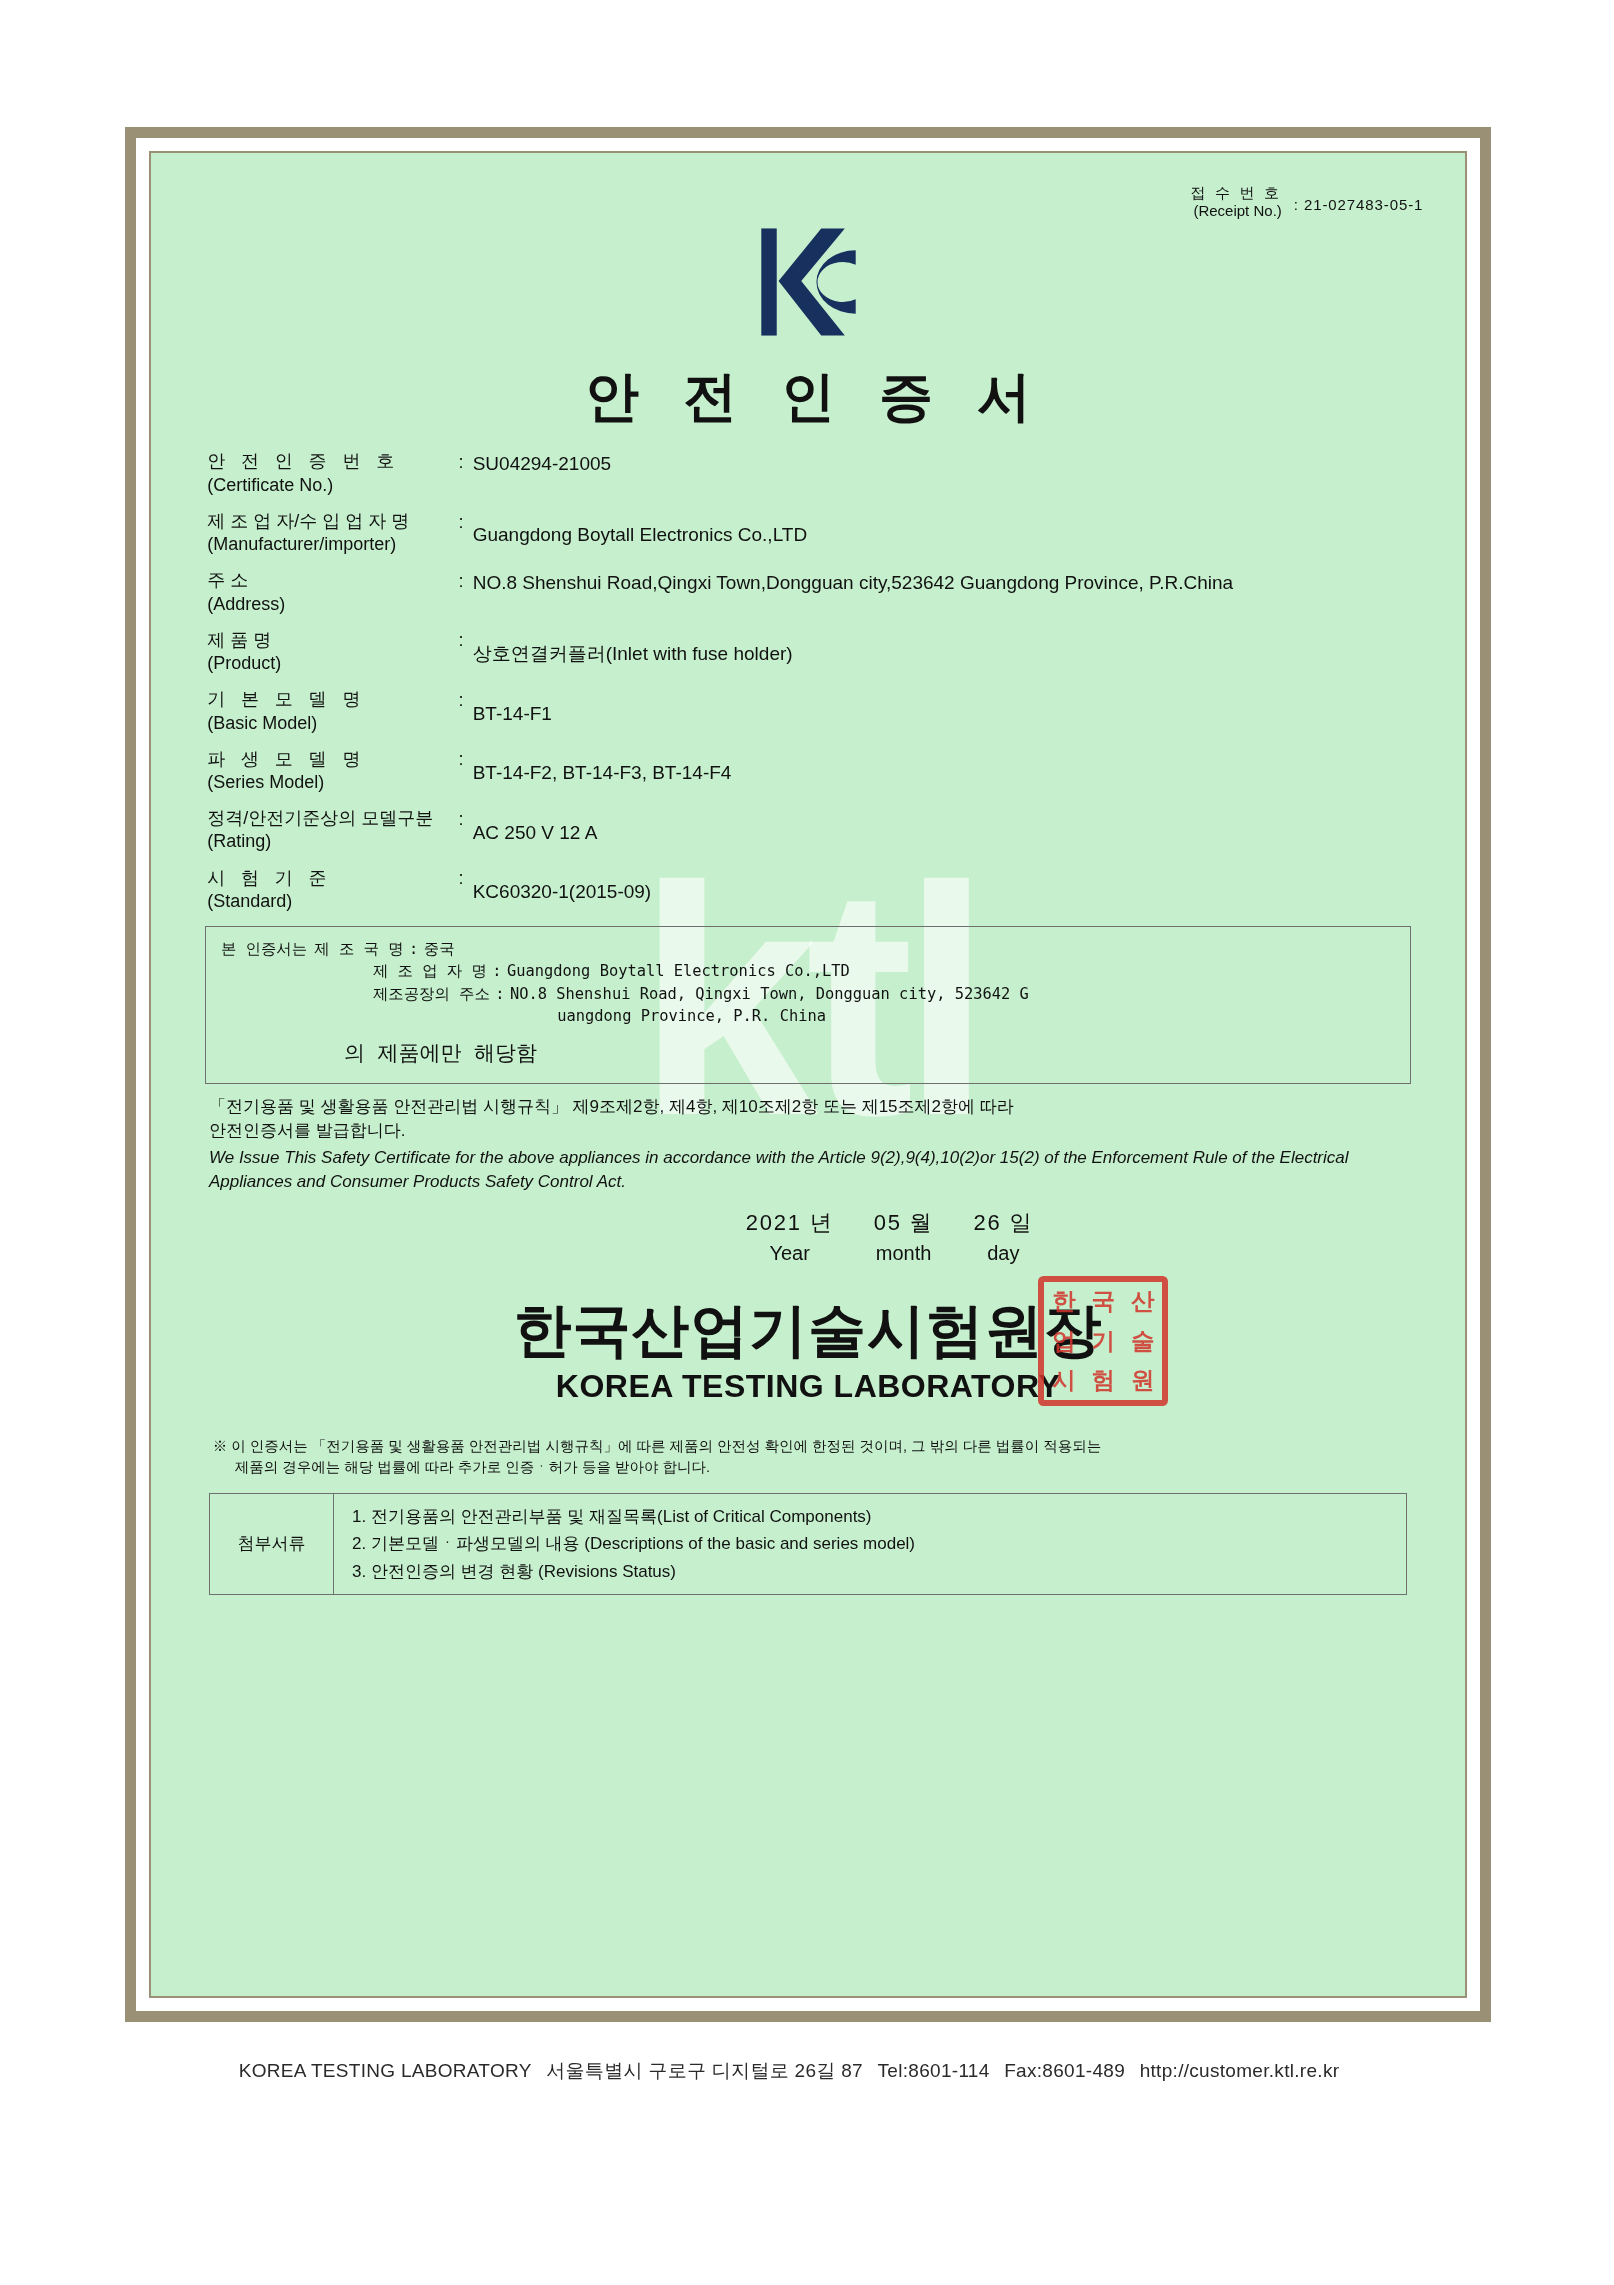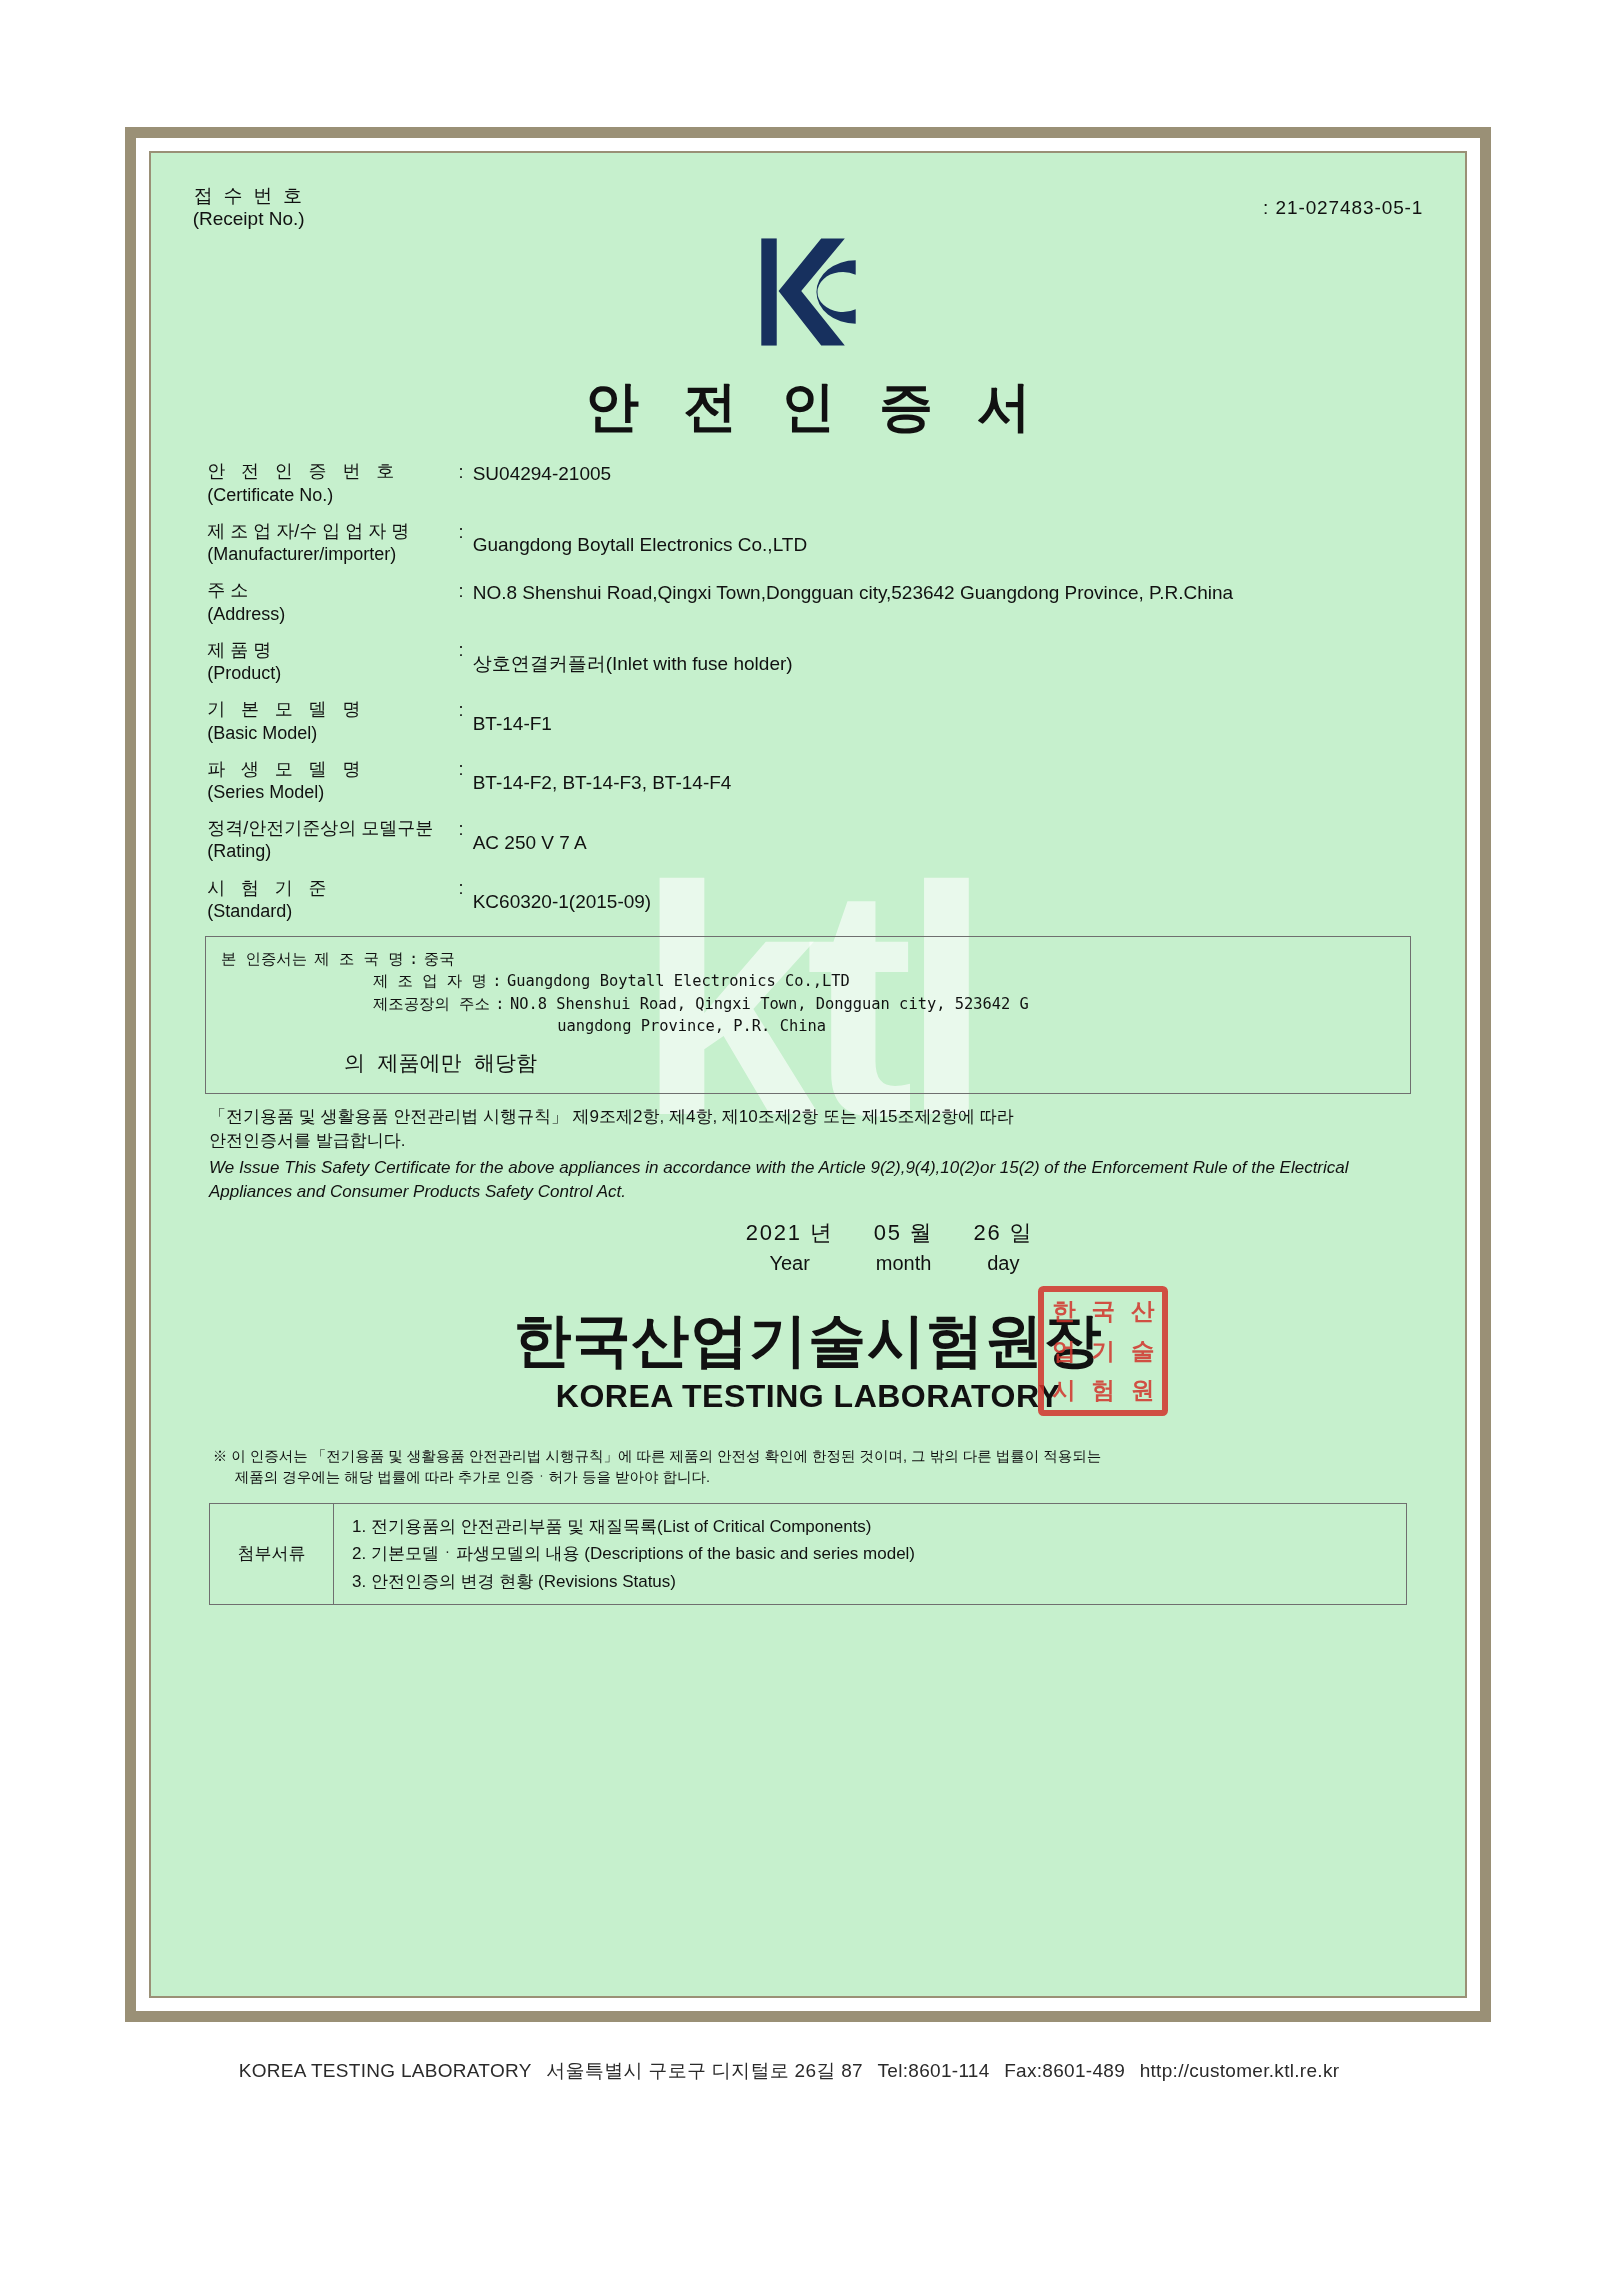--- a/index.html
+++ b/index.html
@@ -64,23 +64,23 @@
 
   .content {
     position: relative;
     padding: 31px 42px 0 42px;
     z-index: 2;
   }
 
   
   .receipt-row {
     display: flex;
-    justify-content: space-between;
+    justify-content: flex-end;
     align-items: flex-start;
-    font-size: 19px;
+    font-size: 15px;
     line-height: 1.25;
   }
   .receipt-label {
     text-align: right;
     letter-spacing: 2.7px;
     white-space: nowrap;
   }
   .receipt-label .en { letter-spacing: 0; }
   .receipt-value {
     margin-left: 12px;
@@ -380,21 +380,21 @@
             <div class="field-colon">:</div>
             <div class="field-value mid">BT-14-F2, BT-14-F3, BT-14-F4</div>
           </div>
 
           <div class="field">
             <div class="field-label">
               <span class="kr tight">정격/안전기준상의 모델구분</span>
               <span class="en">(Rating)</span>
             </div>
             <div class="field-colon">:</div>
-            <div class="field-value mid">AC 250 V 7 A</div>
+            <div class="field-value mid">AC 250 V 12 A</div>
           </div>
 
           <div class="field">
             <div class="field-label">
               <span class="kr">시  험  기  준</span>
               <span class="en">(Standard)</span>
             </div>
             <div class="field-colon">:</div>
             <div class="field-value mid">KC60320-1(2015-09)</div>
           </div>

